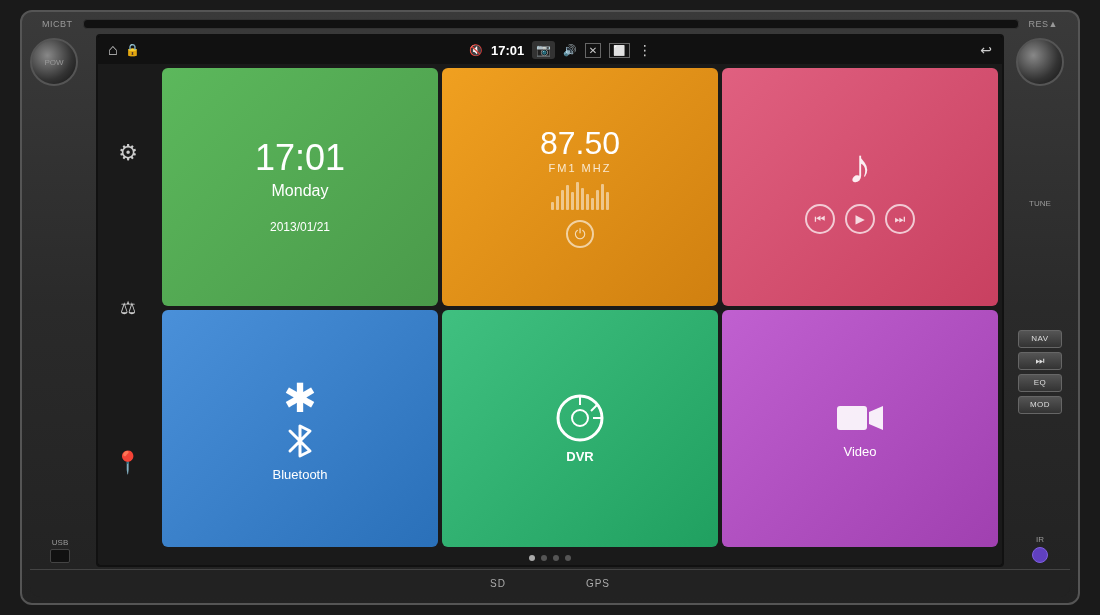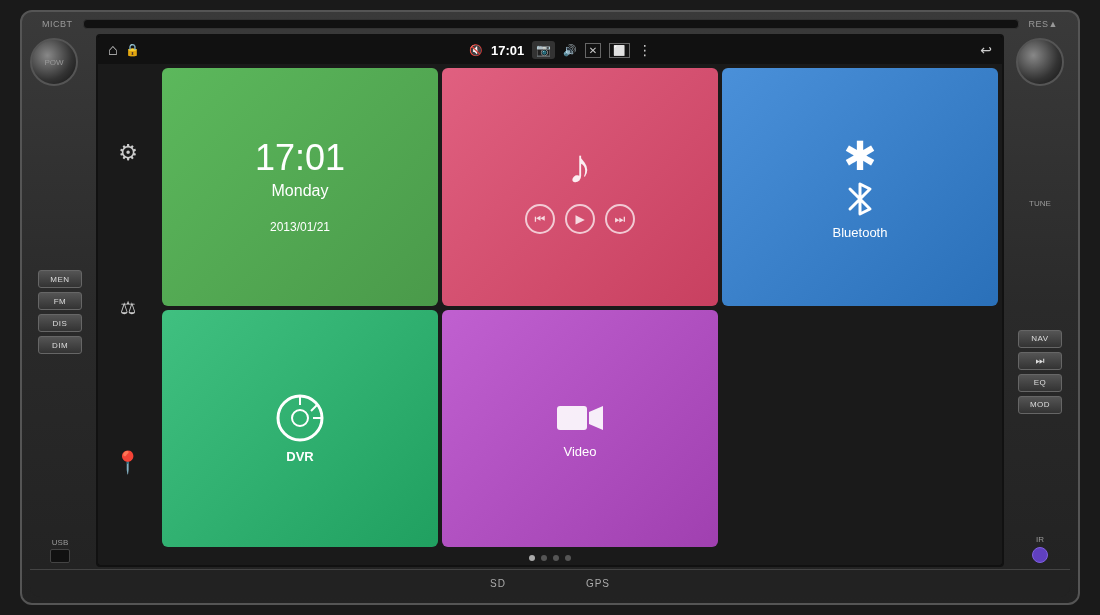--- a/index.html
+++ b/index.html
@@ -412,26 +412,20 @@
     <div class="cd-slot"></div>
     <span class="top-label">RES</span>
     <span class="top-label">▲</span>
   </div>
 
   <div class="middle-section">
 
     <div class="left-sidebar">
       <div class="left-knob">
         <span style="color:#999;font-size:8px;">POW</span>
-      </div>
-      <div class="side-buttons-group">
-        <button class="side-btn">MEN</button>
-        <button class="side-btn">FM</button>
-        <button class="side-btn">DIS</button>
-        <button class="side-btn">DIM</button>
       </div>
       <div style="display:flex;flex-direction:column;align-items:center;gap:2px;">
         <span style="color:#999;font-size:8px;">USB</span>
         <div class="usb-port"></div>
       </div>
     </div>
 
     <div class="screen-wrapper">
 
       <div class="android-status-bar">
@@ -462,20 +456,41 @@
         </div>
 
         <div class="app-grid">
 
           <div class="app-tile tile-clock">
             <div class="clock-time">17:01</div>
             <div class="clock-day">Monday</div>
             <div class="clock-date">2013/01/21</div>
           </div>
 
+          <div class="app-tile tile-radio">
+            <div class="radio-freq">87.50</div>
+            <div class="radio-band">
+              <span>FM1</span>&nbsp;<span>MHZ</span>
+            </div>
+            <div class="radio-waveform">
+              <div class="wave-bar" style="height:8px;"></div>
+              <div class="wave-bar" style="height:14px;"></div>
+              <div class="wave-bar" style="height:20px;"></div>
+              <div class="wave-bar" style="height:25px;"></div>
+              <div class="wave-bar" style="height:18px;"></div>
+              <div class="wave-bar" style="height:28px;"></div>
+              <div class="wave-bar" style="height:22px;"></div>
+              <div class="wave-bar" style="height:16px;"></div>
+              <div class="wave-bar" style="height:12px;"></div>
+              <div class="wave-bar" style="height:20px;"></div>
+              <div class="wave-bar" style="height:26px;"></div>
+              <div class="wave-bar" style="height:18px;"></div>
+            </div>
+            <div class="radio-power">⏻</div>
+          </div>
 
           <div class="app-tile tile-music">
             <div class="music-note">♪</div>
             <div class="music-controls">
               <div class="ctrl-btn">⏮</div>
               <div class="ctrl-btn">▶</div>
               <div class="ctrl-btn">⏭</div>
             </div>
           </div>
 

